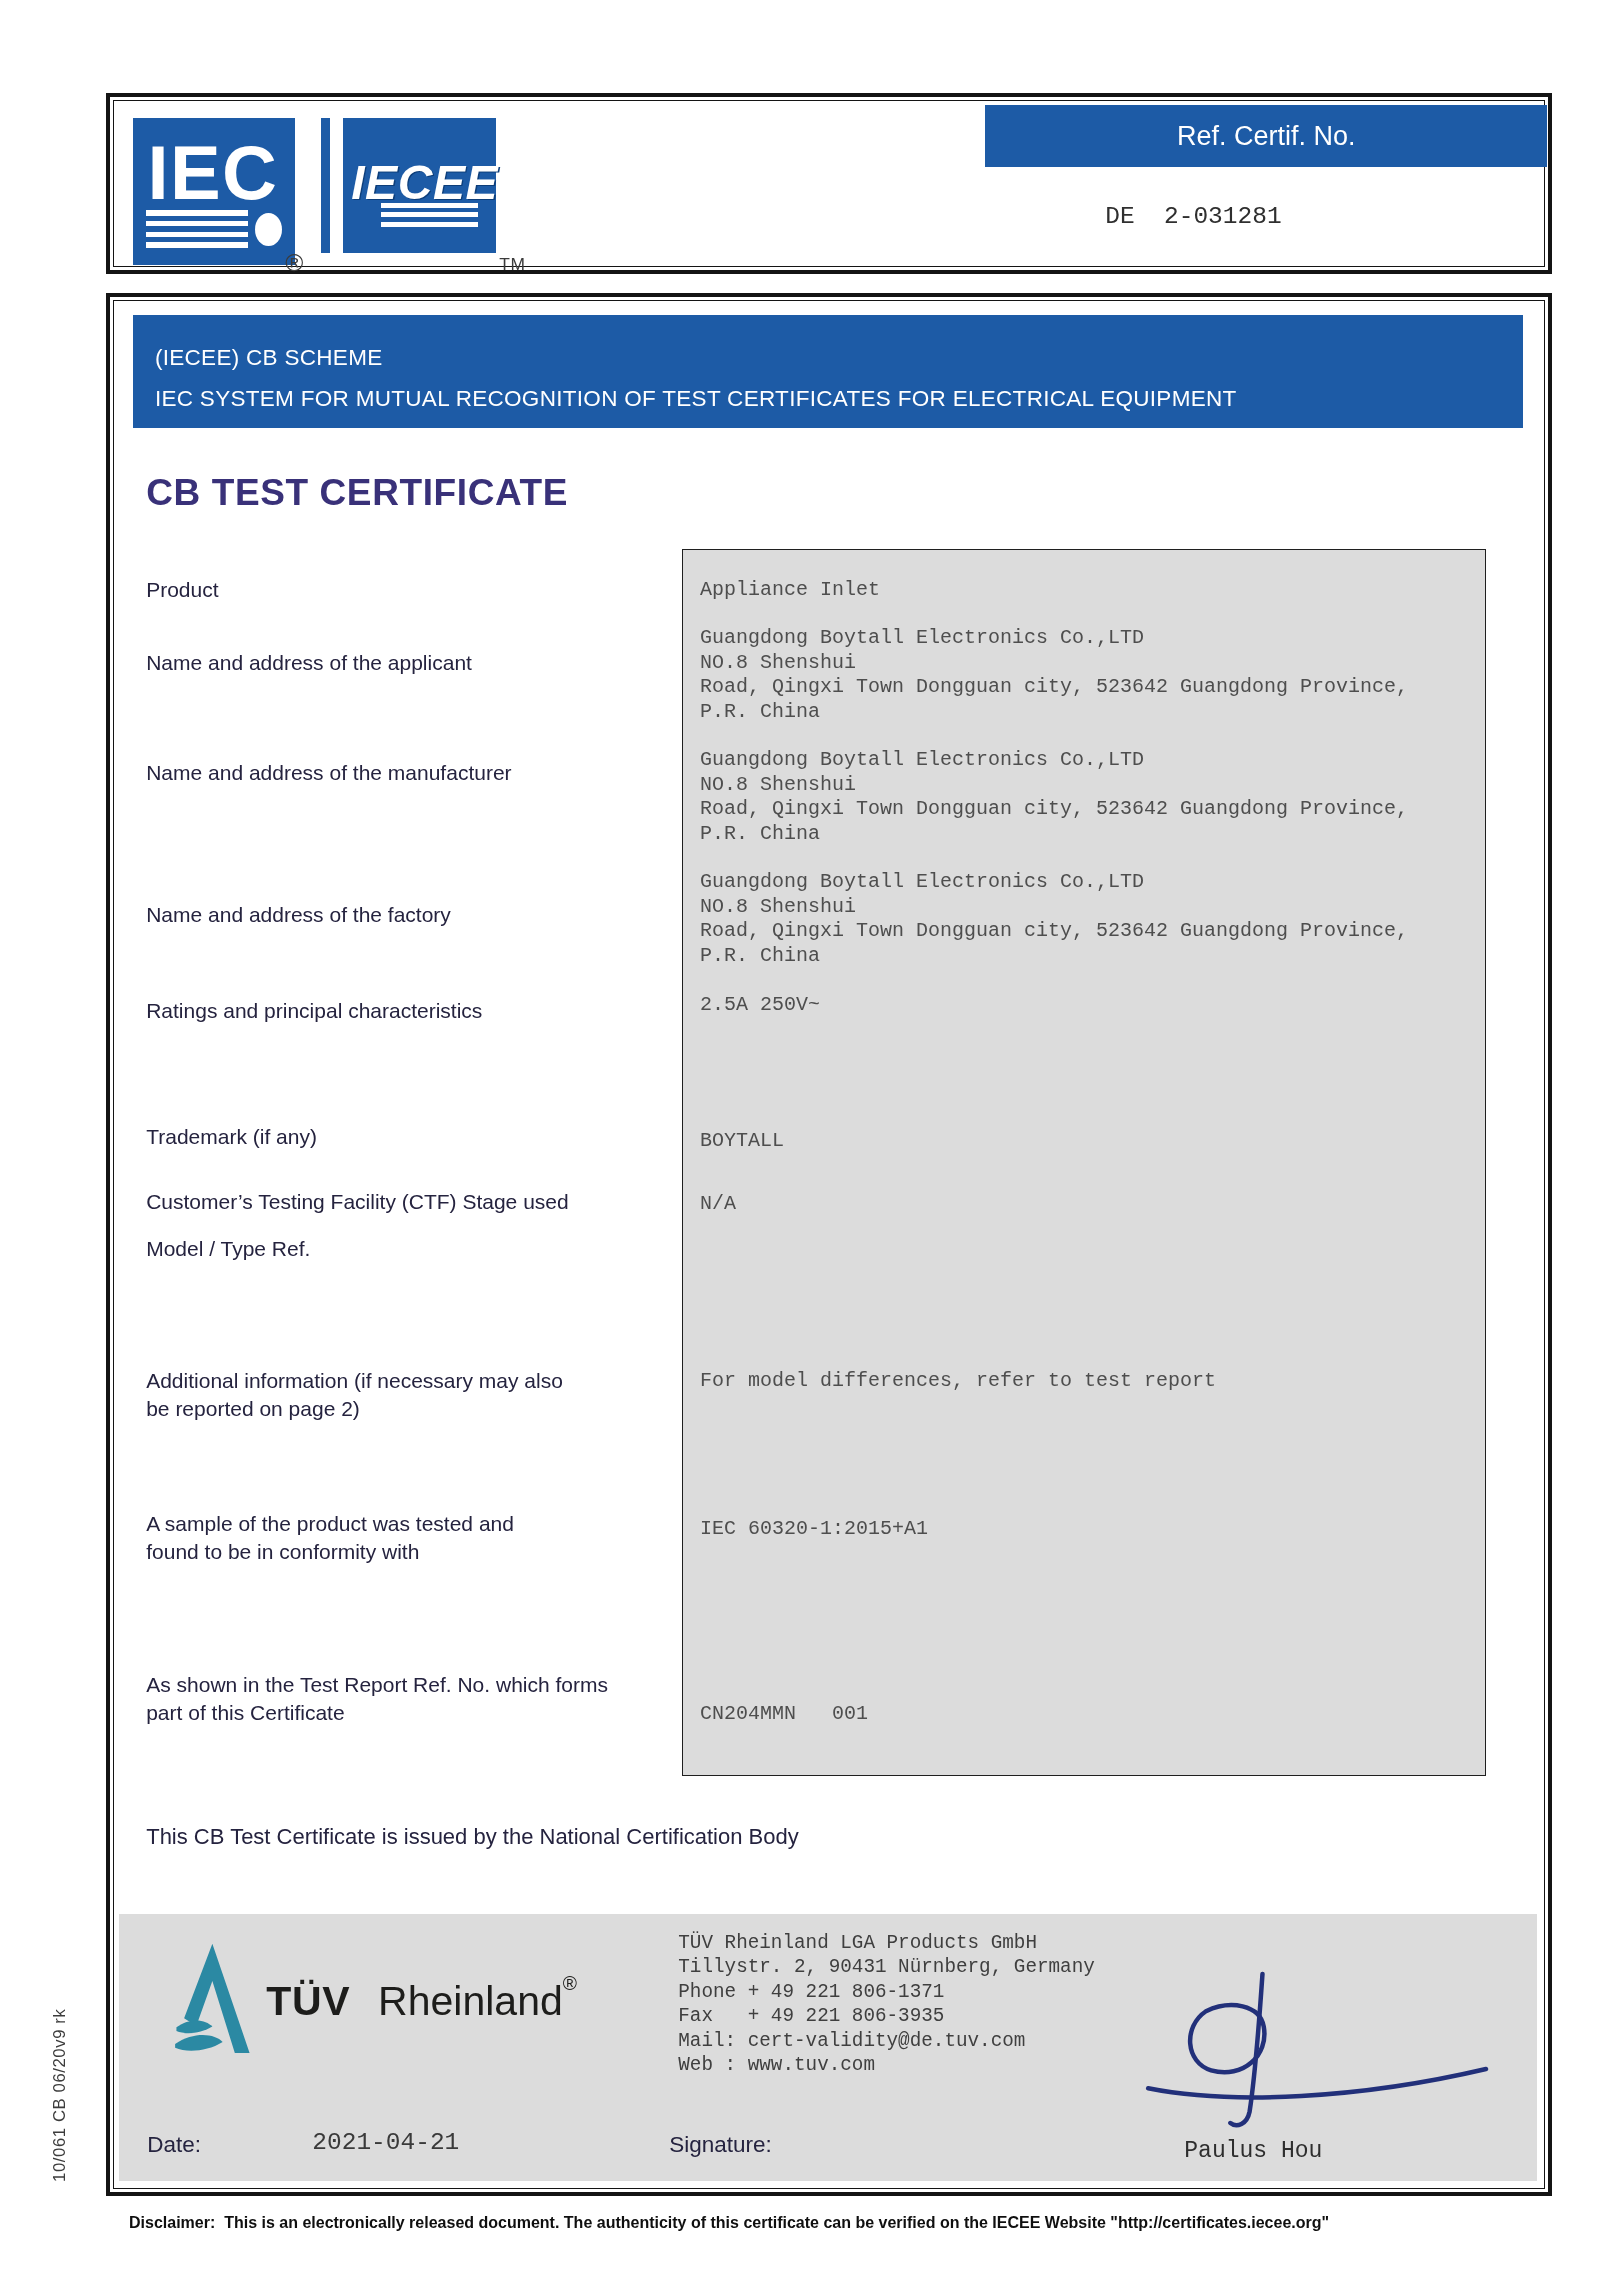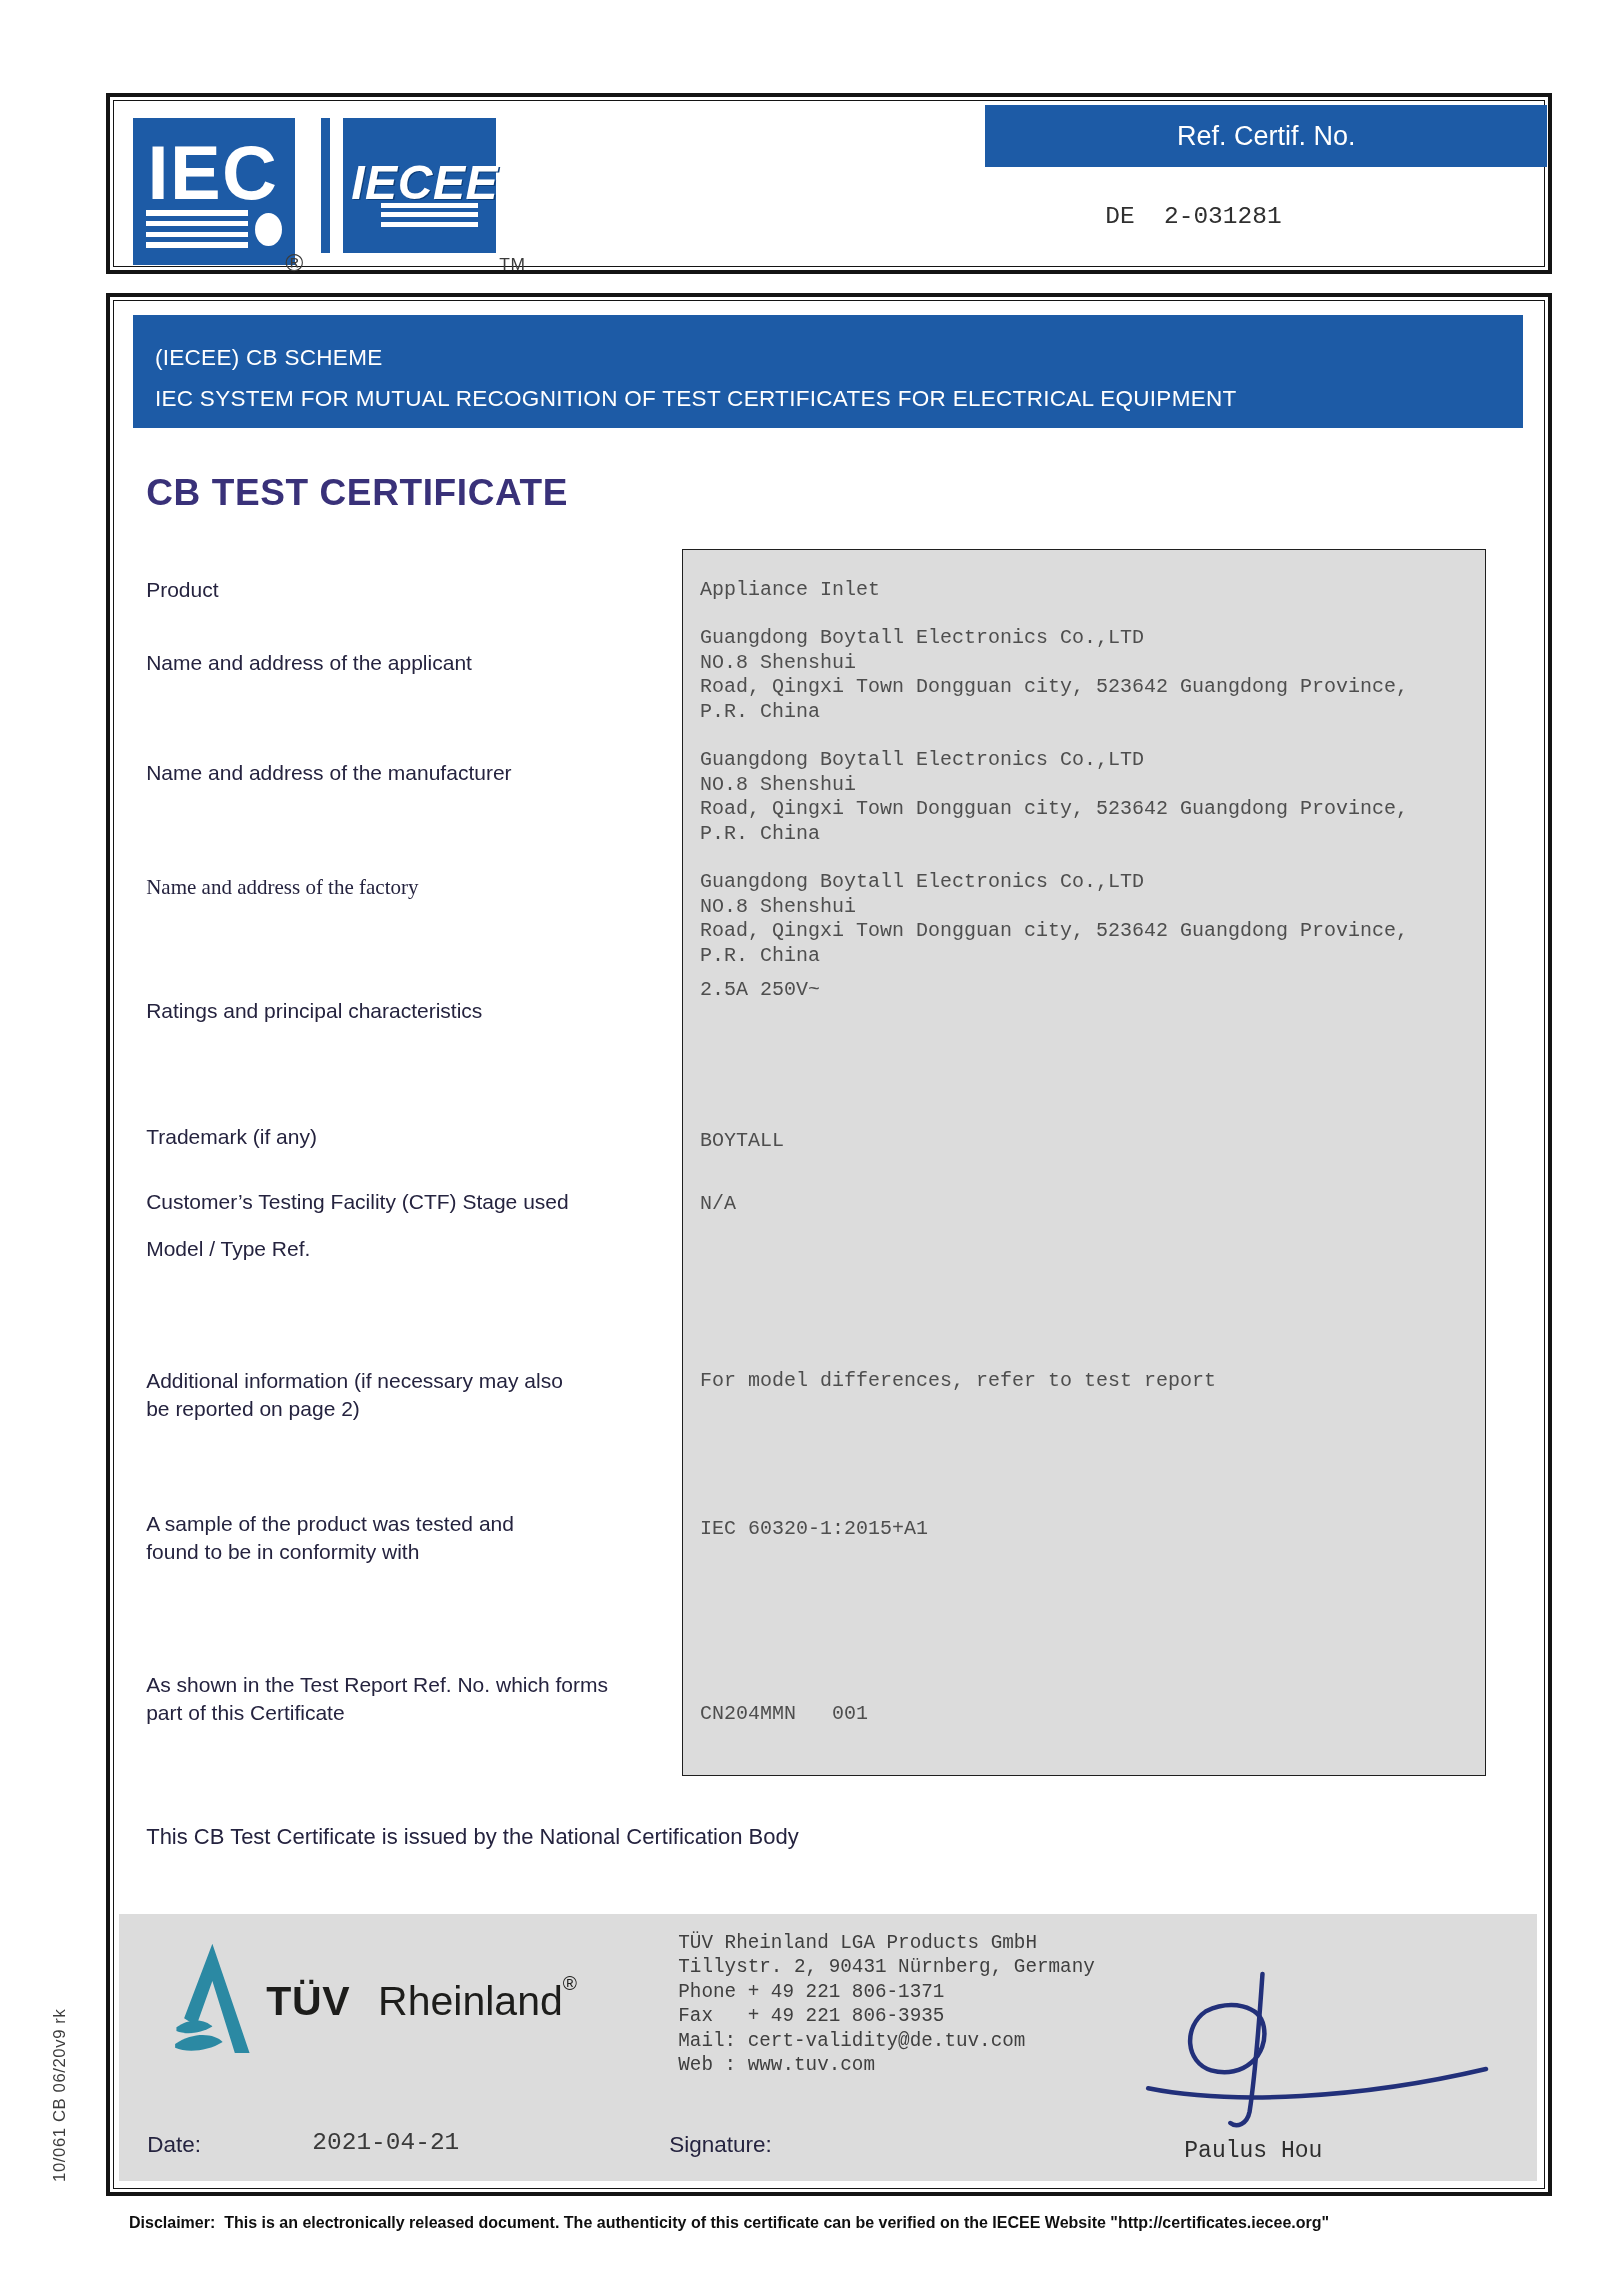--- a/index.html
+++ b/index.html
@@ -39,38 +39,38 @@
   .banner { position:absolute; left:18.7px; top:13.5px; width:1390px; height:113px; background:#1d5ba6;
             padding:22px 26px 0 22px; }
   .banner div { color:#ffffff; font-size:22.5px; line-height:41px; letter-spacing:0.3px; }
 
   .cert-title { position:absolute; left:32px; top:171px; font-size:37px; font-weight:bold; color:#393179; letter-spacing:0.6px; }
 
   .field-label { position:absolute; left:32px; width:450px; font-size:21px; line-height:28px; color:#25233f; }
   .lbl-product      { top:275px; }
   .lbl-applicant    { top:348px; }
   .lbl-manufacturer { top:458px; }
-  .lbl-factory      { top:572px;font-family:Liberation Serif, serif; }
+  .lbl-factory      { top:600px; }
   .lbl-ratings      { top:696px; }
   .lbl-trademark    { top:822px; }
   .lbl-ctf          { top:887px; }
   .lbl-model        { top:934px; }
   .lbl-additional   { top:1066px; width:425px; }
   .lbl-conformity   { top:1209px; width:425px; }
   .lbl-testreport   { top:1370px; width:463px; }
 
   .values-box { position:absolute; left:568px; top:248px; width:804px; height:1227px;
                 background:#dcdcdc; border:1.9px solid #1f1f1f; }
   .val { position:absolute; left:16.7px; right:9px; font-family:"Liberation Mono", monospace;
          font-size:20px; line-height:24.5px; color:#4e4e4e; white-space:pre-wrap; }
   .val-product    { top:28px; }
   .val-applicant  { top:76px; }
   .val-manufacturer { top:198px; }
   .val-factory    { top:320px; }
-  .val-ratings    { top:428px; }
+  .val-ratings    { top:443px; }
   .val-trademark  { top:579px; }
   .val-ctf        { top:642px; }
   .val-model      { top:685px; }
   .val-additional { top:819px; }
   .val-conformity { top:967px; }
   .val-testreport { top:1152px; }
 
   .issued-line { position:absolute; left:32px; top:1523px; font-size:22px; color:#25233f; }
 
   .ncb-band { position:absolute; left:5.1px; top:1613px; width:1418px; height:267px; background:#dcdcdc; }

